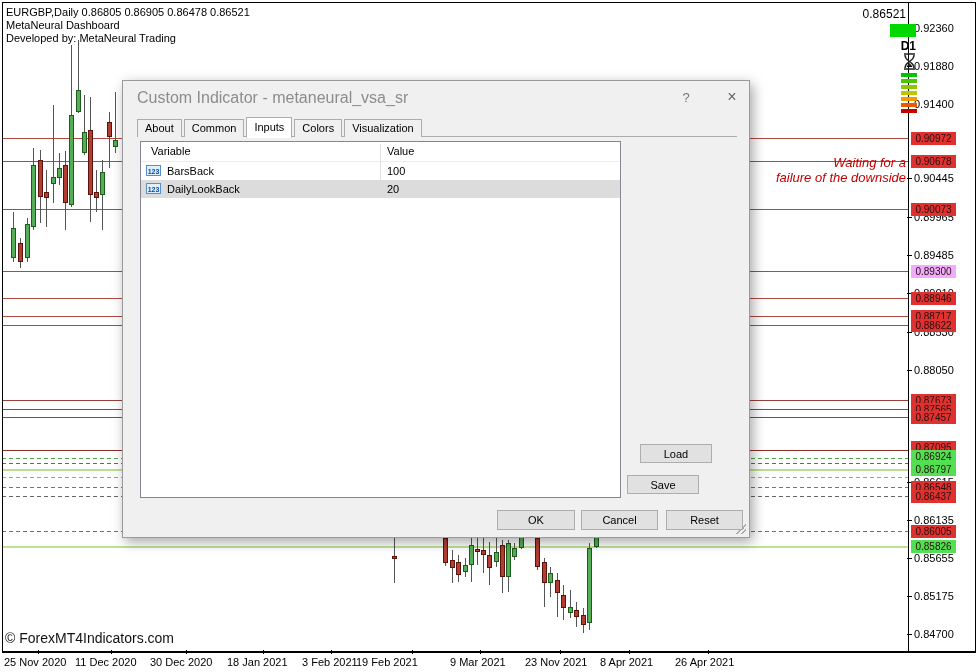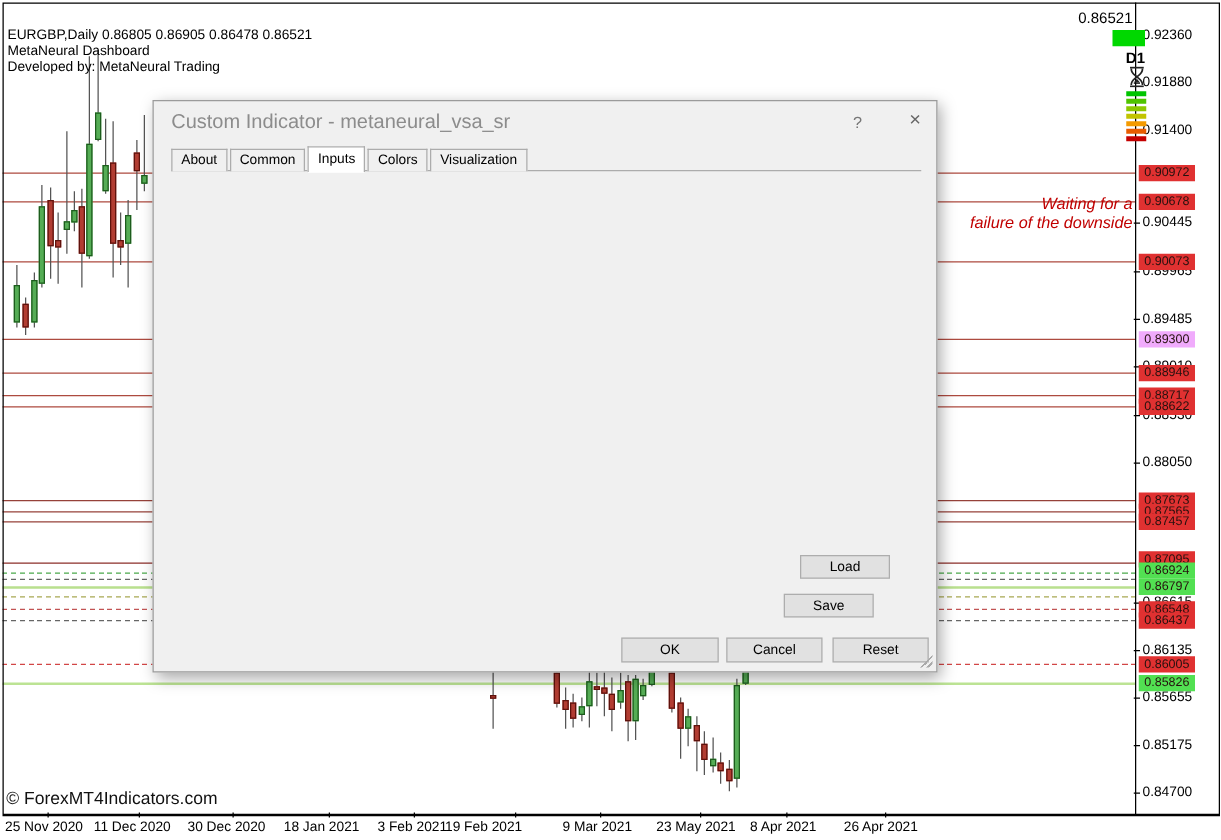--- a/index.html
+++ b/index.html
@@ -10,21 +10,21 @@
   #chart-border{position:absolute;left:2px;top:2px;width:972px;height:648px;border:1px solid #000;border-bottom:2px solid #000;pointer-events:none;z-index:4;}
   #axis-sep{position:absolute;left:908px;top:2px;width:1px;height:650px;background:#000;z-index:3;}
 
   
   #chart-layer{position:absolute;left:0;top:0;width:908px;height:652px;z-index:1;overflow:hidden;}
   .hline{position:absolute;left:2px;width:906px;}
   .wick{position:absolute;width:1px;}
   .body{position:absolute;width:5px;box-sizing:border-box;border:1px solid;}
 
   
-  #header{position:absolute;left:6px;top:22px;line-height:13px;color:#000;z-index:2;}
+  #header{position:absolute;left:6px;top:6px;line-height:13px;color:#000;z-index:2;}
   #watermark{position:absolute;left:5px;top:630px;font-size:14px;color:#111;z-index:2;}
   #bias-block{position:absolute;right:71px;top:120px;text-align:right;color:#c00000;font-size:11.5px;line-height:15px;z-index:2;}
   #wait-block{position:absolute;right:71px;top:155px;text-align:right;color:#c00000;font-size:13px;line-height:15px;z-index:2;font-style:italic;}
 
   
   #dash-price{position:absolute;right:71px;top:7px;font-size:12px;color:#000;z-index:2;}
   #dash-box{position:absolute;left:890px;top:24px;width:26px;height:13px;z-index:3;}
   #dash-tf{position:absolute;left:888px;top:39px;width:28px;text-align:right;font-size:12px;font-weight:bold;z-index:3;}
   #hourglass{position:absolute;left:902px;top:53px;z-index:3;}
   #meter{position:absolute;left:901px;top:73px;width:16px;z-index:3;}
@@ -257,21 +257,21 @@
       <div class="pa-badge" style="top: 540px; background: rgb(82, 224, 82);">0.85826</div>
     </div>
   <div id="time-axis">
       <div class="ta-label" style="left: 4px;">25 Nov 2020</div>
       <div class="ta-label" style="left: 75px;">11 Dec 2020</div>
       <div class="ta-label" style="left: 150px;">30 Dec 2020</div>
       <div class="ta-label" style="left: 227px;">18 Jan 2021</div>
       <div class="ta-label" style="left: 302px;">3 Feb 2021</div>
       <div class="ta-label" style="left: 356px;">19 Feb 2021</div>
       <div class="ta-label" style="left: 450px;">9 Mar 2021</div>
-      <div class="ta-label" style="left: 525px;">23 May 2021</div>
+      <div class="ta-label" style="left: 525px;">23 Nov 2021</div>
       <div class="ta-label" style="left: 600px;">8 Apr 2021</div>
       <div class="ta-label" style="left: 675px;">26 Apr 2021</div>
       <div class="ta-tick" style="left: 38px;"></div>
       <div class="ta-tick" style="left: 111px;"></div>
       <div class="ta-tick" style="left: 186px;"></div>
       <div class="ta-tick" style="left: 263px;"></div>
       <div class="ta-tick" style="left: 331px;"></div>
       <div class="ta-tick" style="left: 412px;"></div>
       <div class="ta-tick" style="left: 480px;"></div>
       <div class="ta-tick" style="left: 560px;"></div>
@@ -283,20 +283,38 @@
 
   <div id="dialog">
     <div id="dlg-title">Custom Indicator - metaneural_vsa_sr</div>
     <div id="dlg-help">?</div>
     <div id="dlg-close">×</div>
 
     <div id="tabstrip">
       <span class="tab">About</span><span class="tab">Common</span><span class="tab active">Inputs</span><span class="tab">Colors</span><span class="tab">Visualization</span>
     </div>
 
+    <div id="param-box">
+      <div id="tbl-header">
+        <span class="col-var">Variable</span>
+        <span class="col-val">Value</span>
+      </div>
+      <div id="col-divider"></div>
+
+      <div class="tbl-row" style="top:20px;">
+        <span class="row-icon">123</span>
+        <span class="row-var">BarsBack</span>
+        <span class="col-val">100</span>
+      </div>
+      <div class="tbl-row selected" style="top:38px;">
+        <span class="row-icon">123</span>
+        <span class="row-var">DailyLookBack</span>
+        <span class="col-val">20</span>
+      </div>
+    </div>
 
     <button class="btn" id="btn-load">Load</button>
     <button class="btn" id="btn-save">Save</button>
     <button class="btn" id="btn-ok">OK</button>
     <button class="btn" id="btn-cancel">Cancel</button>
     <button class="btn" id="btn-reset">Reset</button>
     <div id="dlg-grip"></div>
   </div>
 
 </div>

